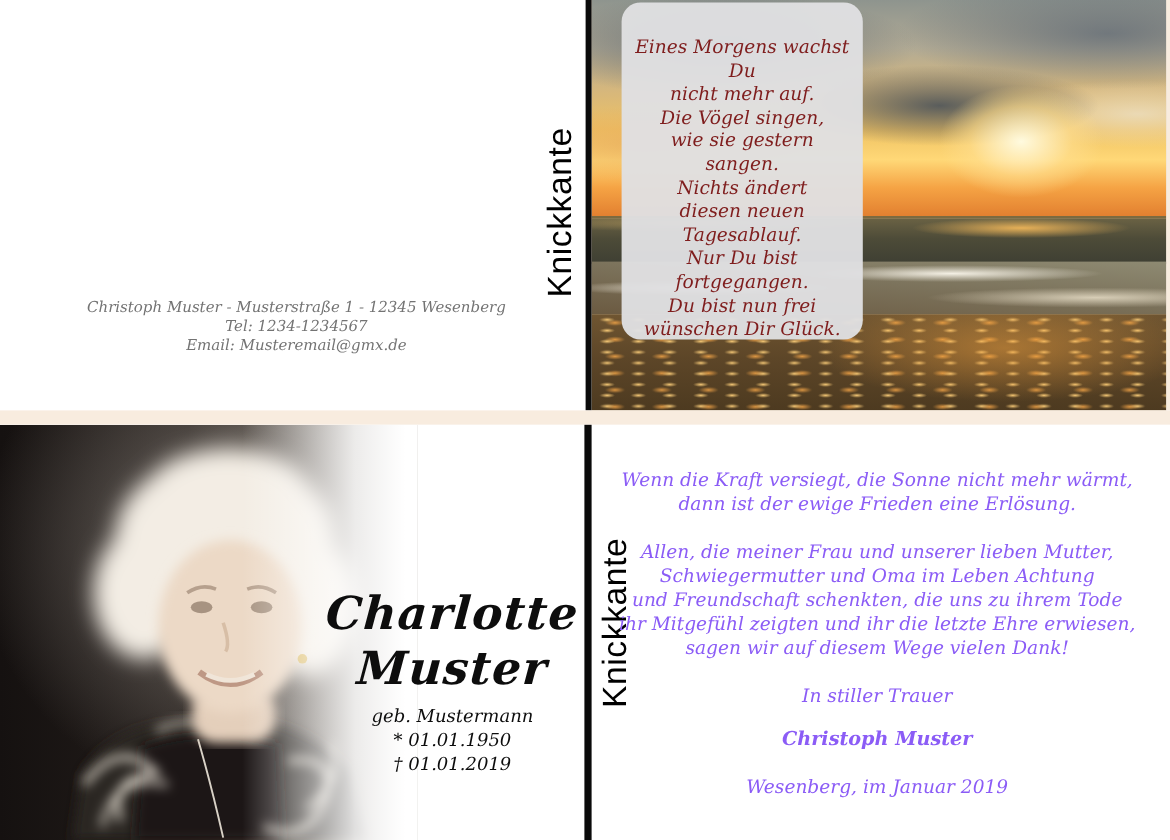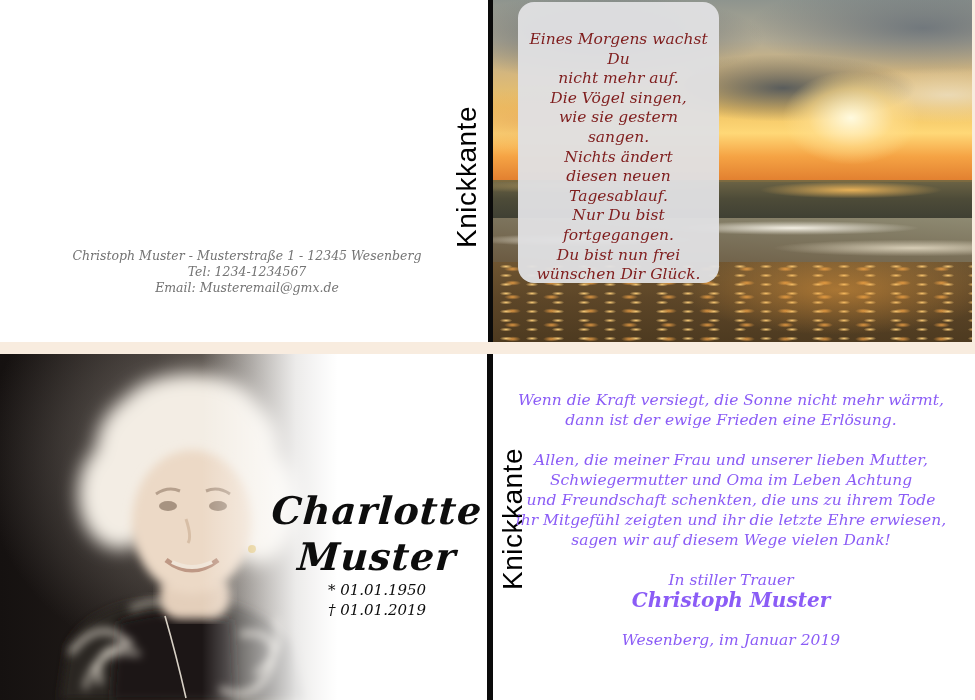--- a/index.html
+++ b/index.html
@@ -97,21 +97,21 @@
     font-style:italic;font-weight:700;font-size:38px;line-height:46px;
     letter-spacing:1px;transform:skewX(-4deg);
   }
   .maiden{font-style:italic;font-size:15px;line-height:20px;margin-top:7px;}
   .dates{font-style:italic;font-size:15px;line-height:20px;}
 
   
   .right-text{left:505px;top:36px;width:452px;text-align:center;
     font-style:italic;font-size:15.5px;line-height:20px;color:#8b5cf6;}
   .right-text .block{margin-bottom:20px;}
-  .right-text .mourner{font-weight:700;font-size:20px;}
+  .right-text .mourner{font-weight:700;font-size:16px;margin-top:16px;}
   .right-text .place{margin-top:20px;}
 </style>
 </head>
 <body>
 
 <div class="abs panel-top">
 
   <div class="abs contact">
     <div>Christoph Muster - Musterstraße 1 - 12345 Wesenberg</div>
     <div>Tel: 1234-1234567</div>
@@ -204,20 +204,21 @@
       </g>
 
       <circle cx="252" cy="195" r="4" fill="#d9b65a" opacity="0.9"></circle>
     </svg>
     <div class="fade"></div>
   </div>
 
   <div class="abs name-block">
     <div class="name-line">Charlotte</div>
     <div class="name-line">Muster</div>
+    <div class="maiden">geb. Mustermann</div>
     <div class="dates">* 01.01.1950</div>
     <div class="dates">† 01.01.2019</div>
   </div>
 
   <div class="abs fold-line bottom"></div>
   <div class="abs fold-label bottom">Knickkante</div>
 
   <div class="abs right-text">
     <div class="block">
       <div>Wenn die Kraft versiegt, die Sonne nicht mehr wärmt,</div>

